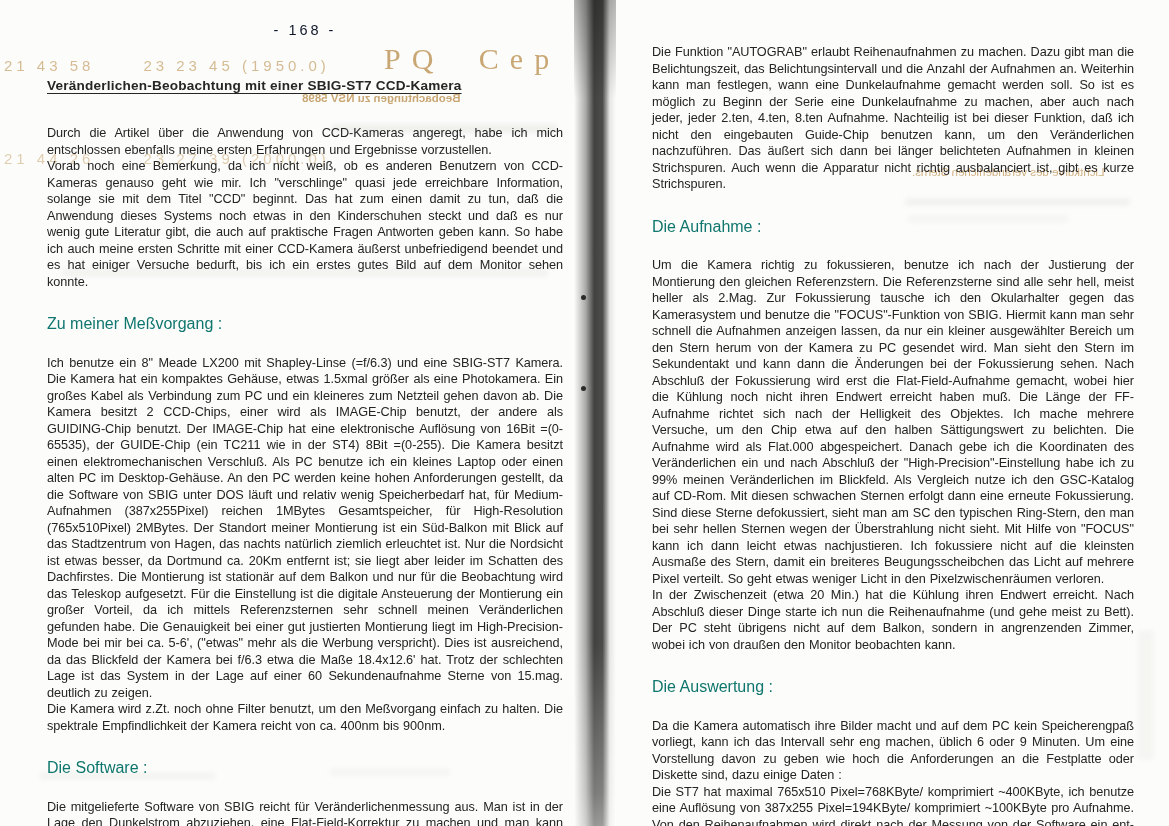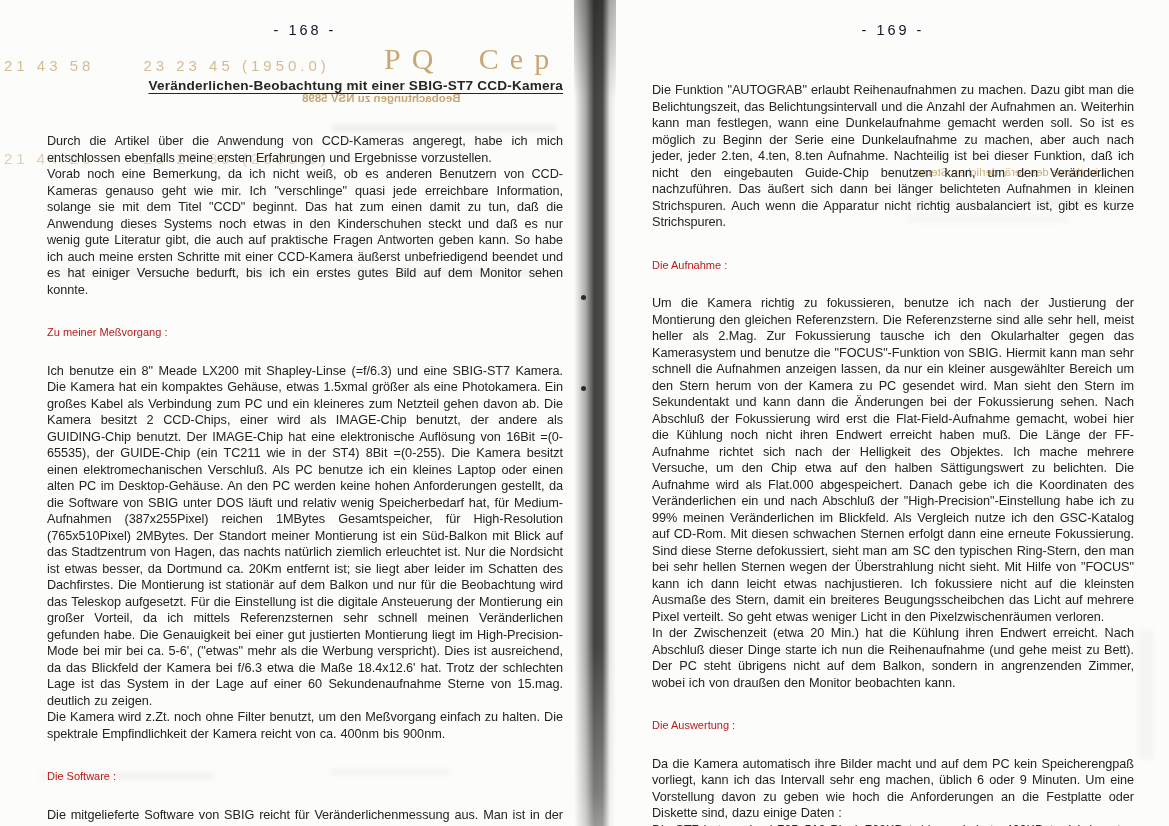--- a/index.html
+++ b/index.html
@@ -10,30 +10,30 @@
     color:#262626;
     -webkit-font-smoothing:antialiased;
   }
   .page{position:absolute;top:0;}
   .page-left{left:47px;width:516px;}
   .page-right{left:652px;width:482px;}
   .page-number{
     text-align:center;margin-top:22px;font-size:14.5px;letter-spacing:3px;color:#0f172a;
   }
   .doc-title{
-    text-align:right;font-weight:bold;font-size:13.6px;
+    text-align:left;font-weight:bold;font-size:13.6px;
     text-decoration:underline;text-underline-offset:3px;
-    margin-top:40px;margin-bottom:40px;letter-spacing:.2px;
+    margin-top:40px;margin-bottom:32px;letter-spacing:.2px;
   }
   .para{
     margin:0;font-size:12.7px;line-height:16.5px;text-align:justify;
     letter-spacing:-0.05px;word-spacing:.5px;color:#242424;
   }
   .section-heading{
-    font-size:11px;line-height:16.5px;margin:26px 0 22px 0;color:#b91c1c;
+    font-size:16px;line-height:16.5px;margin:26px 0 22px 0;color:#0f766e;
   }
   .page-right .first-para{margin-top:44px;}
   
   .gutter{
     position:absolute;left:574px;top:0;width:42px;height:826px;
     background:linear-gradient(to right,
       rgba(90,90,88,0) 0%,
       rgba(70,70,68,.45) 28%,
       rgba(40,40,38,.88) 48%,
       rgba(45,45,43,.85) 68%,
@@ -98,21 +98,20 @@
   <div class="section-heading">Die Software :</div>
   <p class="para">Die mitgelieferte Software von SBIG reicht für Veränderlichenmessung aus. Man ist in der Lage den Dunkelstrom abzuziehen, eine Flat-Field-Korrektur zu machen und man kann relative Helligkeiten bestimmen. Eine weitere Möglichkeit bietet die Software um Reihenaufnahmen zu machen. Zu den einzelnen Details :</p>
 
 </div>
 
 <div class="gutter"></div>
 <div class="gutter-dot" id="gutter-dot-1"></div>
 <div class="gutter-dot" id="gutter-dot-2"></div>
 
 <div class="page page-right">
-  <div class="page-number">- 169 -</div>
 
   <p class="para first-para">Die Funktion "AUTOGRAB" erlaubt Reihenaufnahmen zu machen. Dazu gibt man die Belichtungszeit, das Belichtungsintervall und die Anzahl der Aufnahmen an. Weiterhin kann man festlegen, wann eine Dunkelaufnahme gemacht werden soll. So ist es möglich zu Beginn der Serie eine Dunkelaufnahme zu machen, aber auch nach jeder, jeder 2.ten, 4.ten, 8.ten Aufnahme. Nachteilig ist bei dieser Funktion, daß ich nicht den eingebauten Guide-Chip benutzen kann, um den Veränderlichen nachzuführen. Das äußert sich dann bei länger belichteten Aufnahmen in kleinen Strichspuren. Auch wenn die Apparatur nicht richtig ausbalanciert ist, gibt es kurze Strichspuren.</p>
 
   <div class="section-heading">Die Aufnahme :</div>
   <p class="para">Um die Kamera richtig zu fokussieren, benutze ich nach der Justierung der Montierung den gleichen Referenzstern. Die Referenzsterne sind alle sehr hell, meist heller als 2.Mag. Zur Fokussierung tausche ich den Okularhalter gegen das Kamerasystem und benutze die "FOCUS"-Funktion von SBIG. Hiermit kann man sehr schnell die Aufnahmen anzeigen lassen, da nur ein kleiner ausgewählter Bereich um den Stern herum von der Kamera zu PC gesendet wird. Man sieht den Stern im Sekundentakt und kann dann die Änderungen bei der Fokussierung sehen. Nach Abschluß der Fokussierung wird erst die Flat-Field-Aufnahme gemacht, wobei hier die Kühlung noch nicht ihren Endwert erreicht haben muß. Die Länge der FF-Aufnahme richtet sich nach der Helligkeit des Objektes. Ich mache mehrere Versuche, um den Chip etwa auf den halben Sättigungswert zu belichten. Die Aufnahme wird als Flat.000 abgespeichert. Danach gebe ich die Koordinaten des Veränderlichen ein und nach Abschluß der "High-Precision"-Einstellung habe ich zu 99% meinen Veränderlichen im Blickfeld. Als Vergleich nutze ich den GSC-Katalog auf CD-Rom. Mit diesen schwachen Sternen erfolgt dann eine erneute Fokussierung. Sind diese Sterne defokussiert, sieht man am SC den typischen Ring-Stern, den man bei sehr hellen Sternen wegen der Überstrahlung nicht sieht. Mit Hilfe von "FOCUS" kann ich dann leicht etwas nachjustieren. Ich fokussiere nicht auf die kleinsten Ausmaße des Stern, damit ein breiteres Beugungsscheibchen das Licht auf mehrere Pixel verteilt. So geht etwas weniger Licht in den Pixelzwischenräumen verloren.</p>
   <p class="para">In der Zwischenzeit (etwa 20 Min.) hat die Kühlung ihren Endwert erreicht. Nach Abschluß dieser Dinge starte ich nun die Reihenaufnahme (und gehe meist zu Bett). Der PC steht übrigens nicht auf dem Balkon, sondern in angrenzenden Zimmer, wobei ich von draußen den Monitor beobachten kann.</p>
 
   <div class="section-heading">Die Auswertung :</div>
   <p class="para">Da die Kamera automatisch ihre Bilder macht und auf dem PC kein Speicherengpaß vorliegt, kann ich das Intervall sehr eng machen, üblich 6 oder 9 Minuten. Um eine Vorstellung davon zu geben wie hoch die Anforderungen an die Festplatte oder Diskette sind, dazu einige Daten :</p>
   <p class="para">Die ST7 hat maximal 765x510 Pixel=768KByte/ komprimiert ~400KByte, ich benutze eine Auflösung von 387x255 Pixel=194KByte/ komprimiert ~100KByte pro Aufnahme. Von den Reihenaufnahmen wird direkt nach der Messung von der Software ein ent-sprechendes Dunkelbild abgezogen (s.o.) und das resultierende Bild gespeichert. Die Korrektur der Pixelempfindlichkeit erfolgt für jedes Bild bei der Auswertung, dazu besitzt die Software eine entsprechende Funktion. Die Software hat weiterhin die Möglichkeit ein quadratisches Meßraster über den Stern zu legen, dessen Größe man von 3x3 bis 31x31 Pixel variieren kann. Als Ergebnis erhält man einen relativen Wert für die Helligkeit des Sterns. Für einen Vergleich benötigt man einen Bezugspunkt, um die einzelnen Aufnahmen vergleichen zu können. Dazu suche ich mir in der Nähe des Veränderlichen einen dunklen Bereich, der als Untergrundreferenz dienen kann. Wenn alle Bilder ausgewertet sind und eine Tabelle mit den relativen Sternhelligkeiten aufgestellt ist, bringe ich mit etwas Statistikrechnung diese Tabelle sozusagen in Form. Man geht ja davon aus, daß die Vergleichsterne in ihrer</p>

